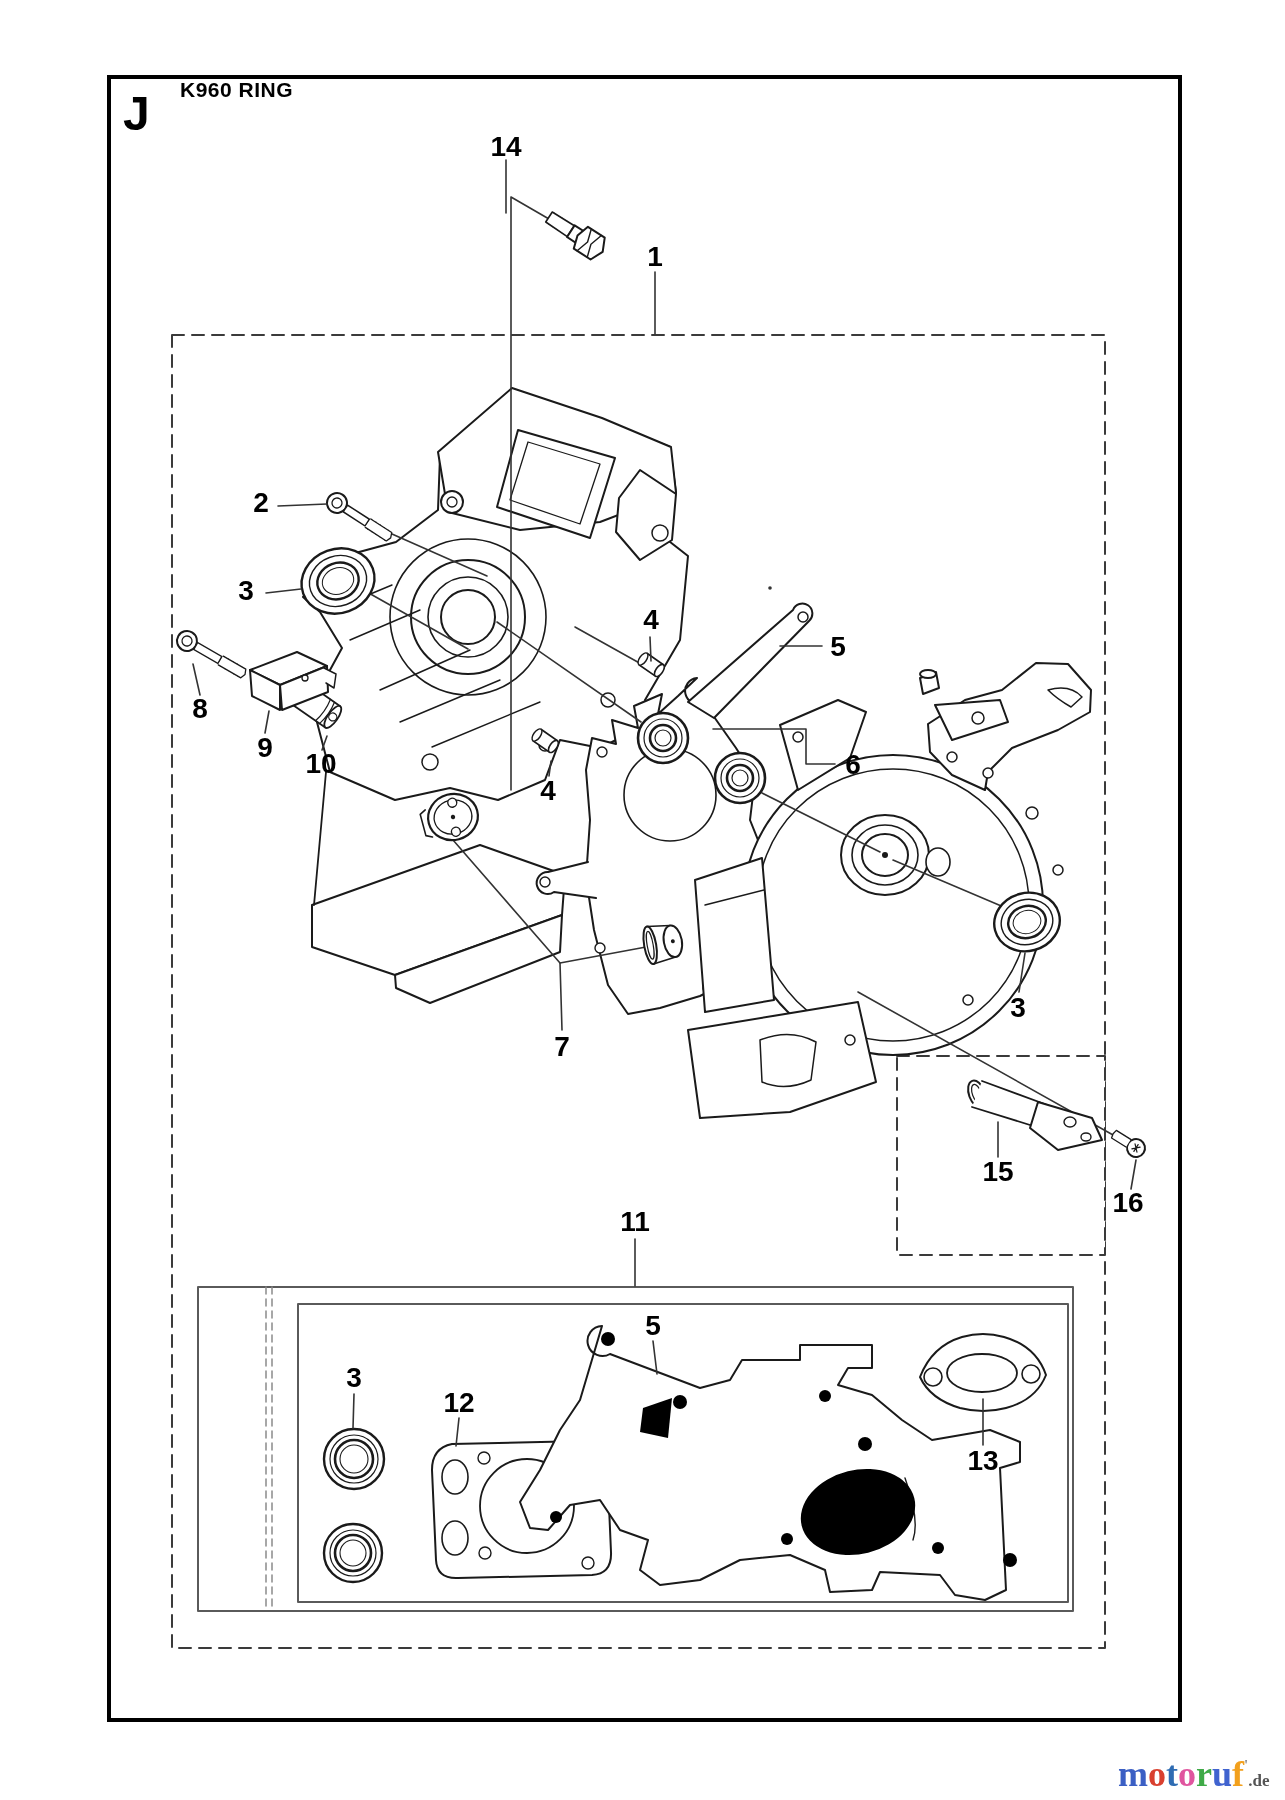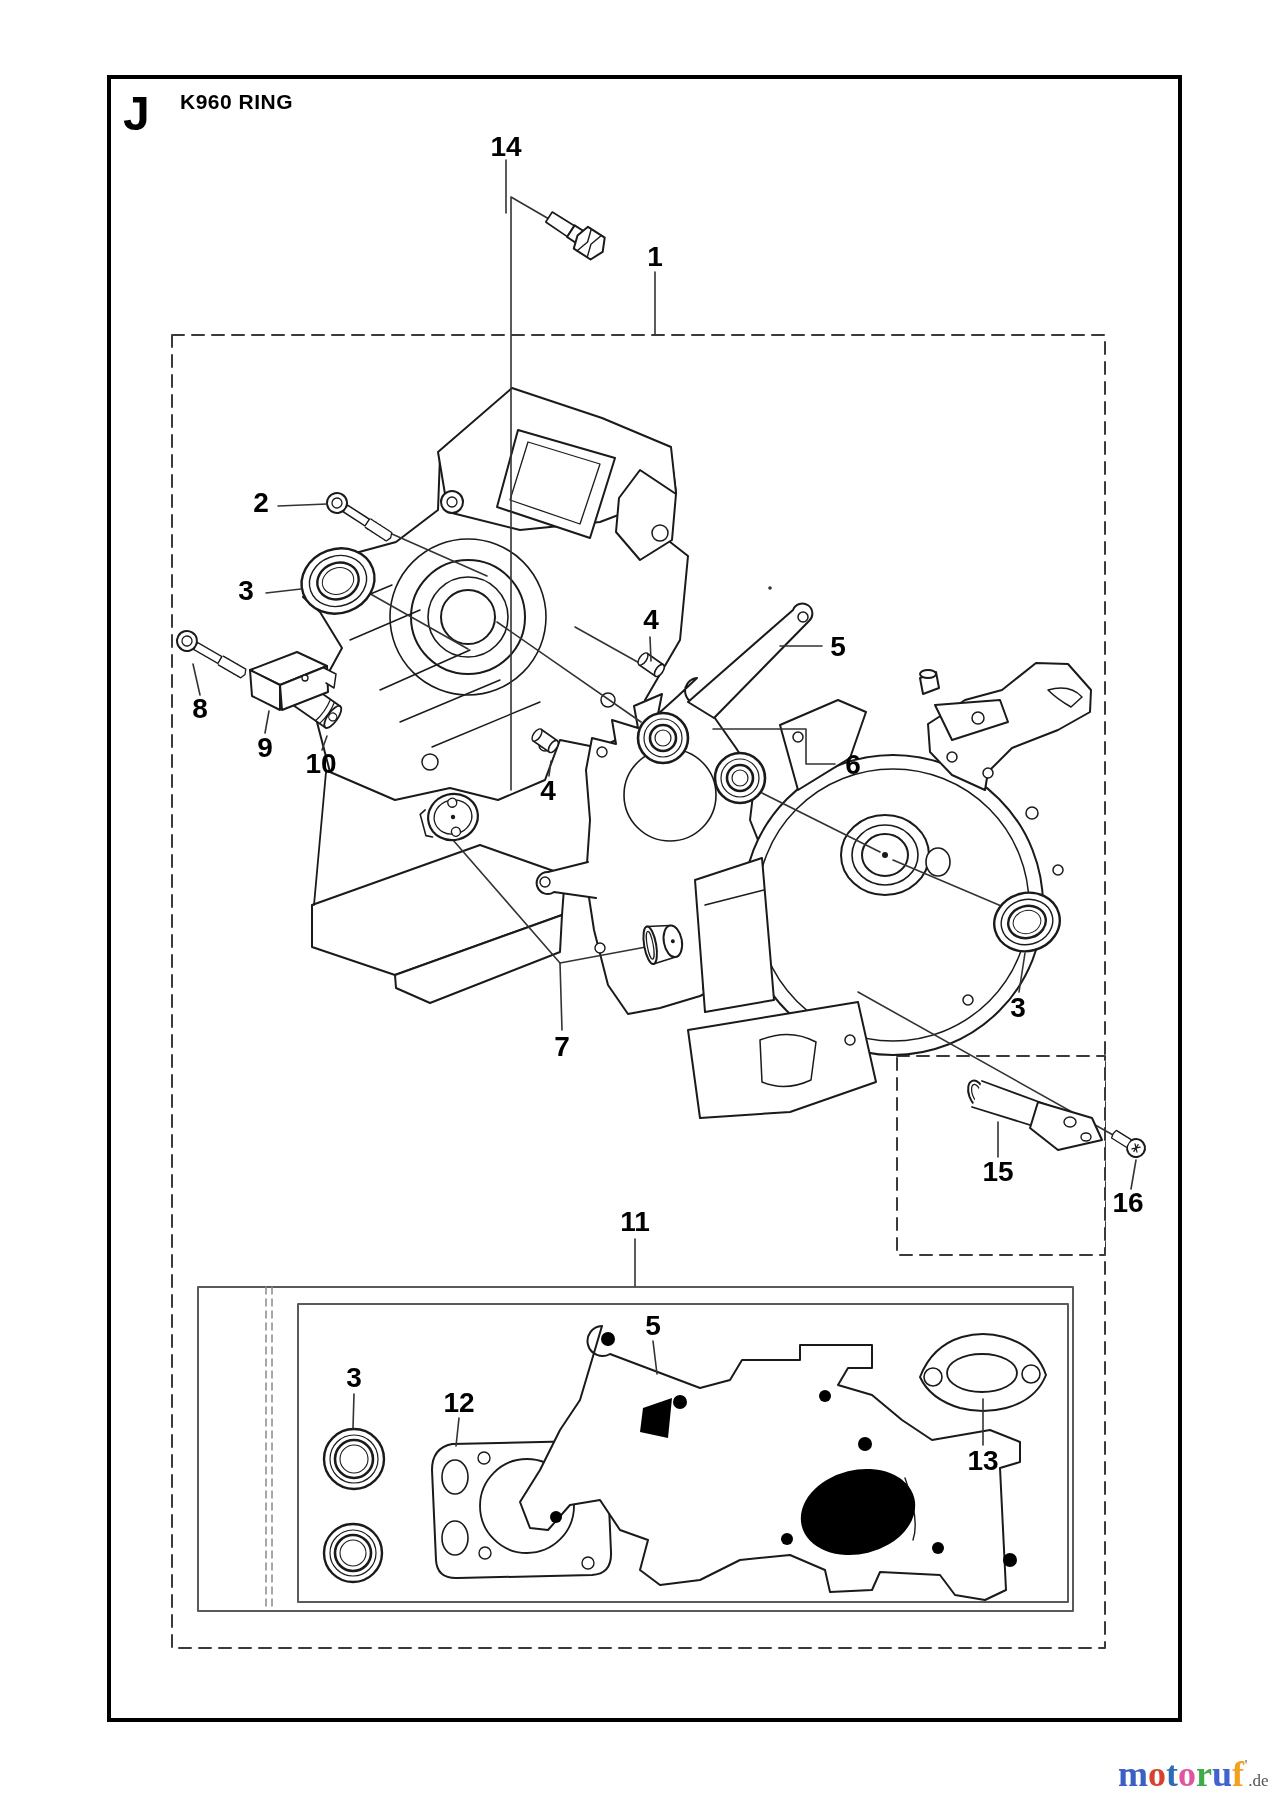--- a/index.html
+++ b/index.html
@@ -1,26 +1,26 @@
 <!DOCTYPE html>
 <html><head>
 <meta charset="utf-8">
 <style>
   html,body{margin:0;padding:0;background:#fff;}
   .page{position:relative;width:1285px;height:1800px;background:#ffffff;
         font-family:"Liberation Sans",sans-serif;overflow:hidden;}
   .page-border{position:absolute;left:107px;top:75px;width:1067px;height:1639px;
         border:4px solid #000;}
   .section-letter{position:absolute;left:123px;top:86px;font-size:48px;font-weight:bold;color:#000;}
-  .doc-title{position:absolute;left:180px;top:90px;font-size:21px;font-weight:bold;color:#000;letter-spacing:.5px;}
+  .doc-title{position:absolute;left:180px;top:78px;font-size:21px;font-weight:bold;color:#000;letter-spacing:.5px;}
   svg.art{position:absolute;left:0;top:0;}
   .logo{position:absolute;left:1118px;top:1753px;font-family:"Liberation Serif",serif;
         font-weight:bold;font-size:36px;white-space:nowrap;}
   .logo span{display:inline-block;}
-  .logo .tld{font-size:17px;font-weight:normal;}
+  .logo .tld{font-size:17px;font-weight:bold;}
   .logo .mark{font-size:15px;color:#8a8a8a;transform:translateY(-16px);}
 </style>
 </head>
 <body>
 
 <div class="page">
 
   <div class="page-border"></div>
   <div class="section-letter">J</div>
   <div class="doc-title">K960 RING</div>

